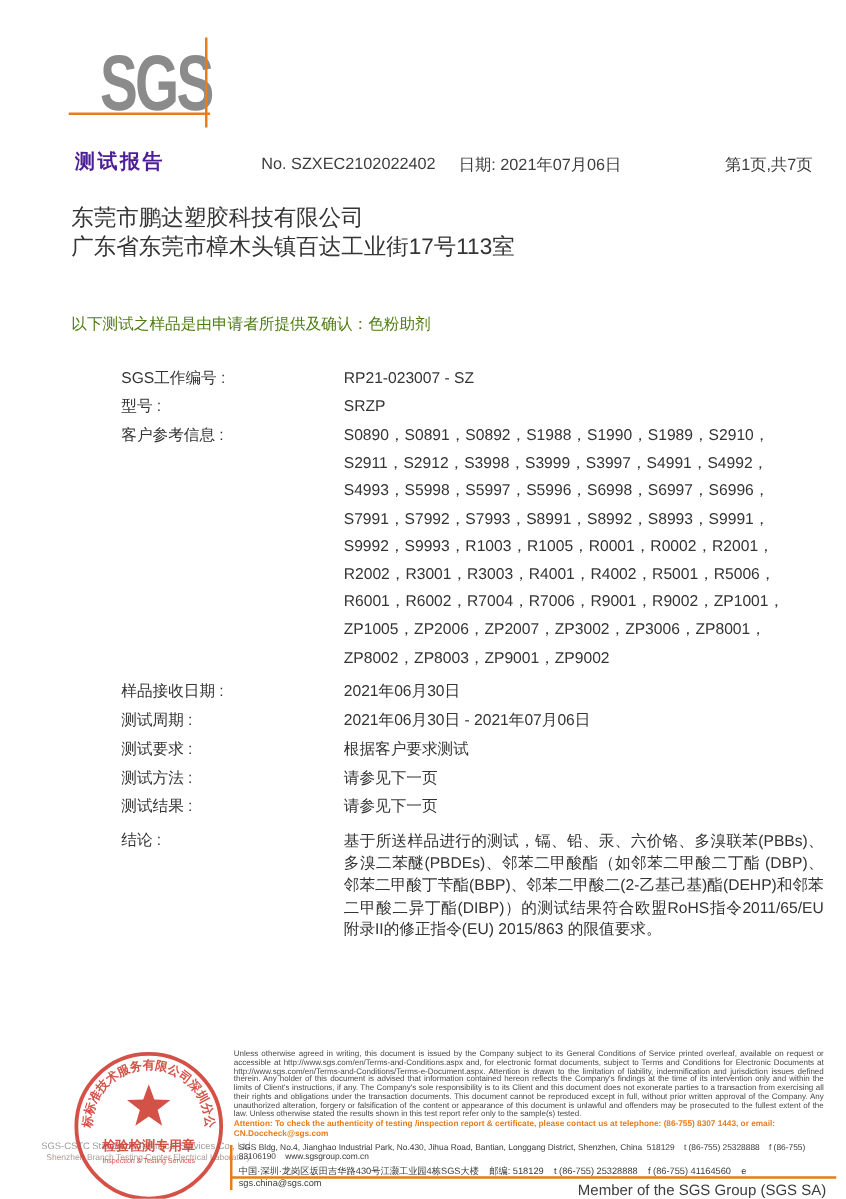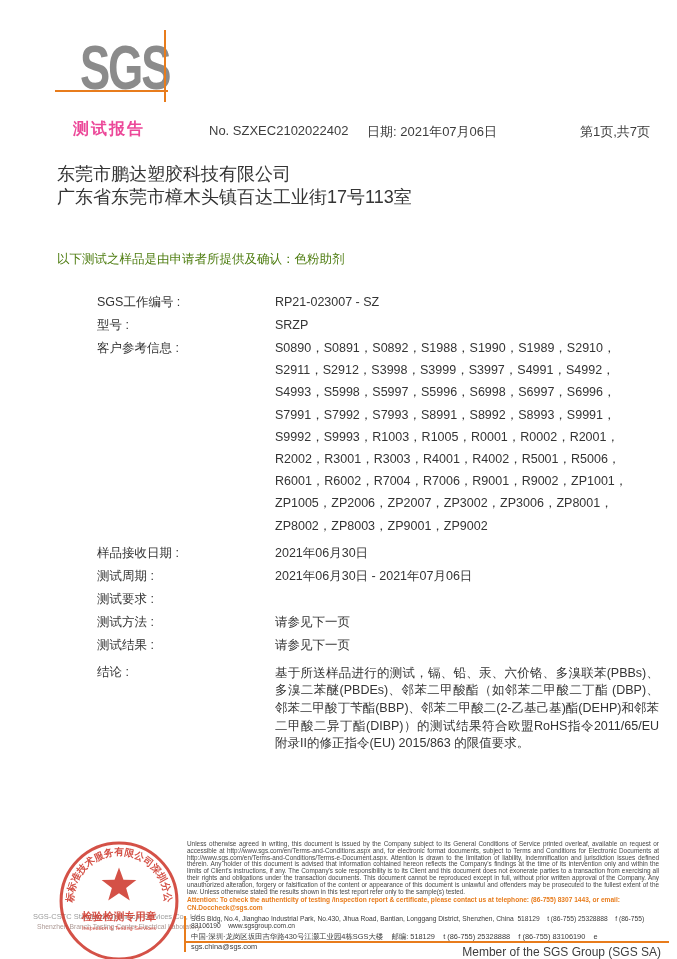--- a/index.html
+++ b/index.html
@@ -16,21 +16,21 @@
     position: absolute; left: 80px; top: 36px;
     font-size: 63px; font-weight: bold; line-height: 1;
     color: #8b8b8b; letter-spacing: -3px;
     transform: scaleX(0.72); transform-origin: left top;
   }
   .h-line-top { position: absolute; left: 55px; top: 90px; width: 113px; height: 2px; background: #e87c1c; }
   .v-line-top { position: absolute; left: 164px; top: 30px; width: 2px; height: 72px; background: #e87c1c; }
 
   
   .report-header { position: absolute; left: 57px; top: 121px; right: 18px; height: 22px; font-size: 13px; }
-  .report-title { position: absolute; left: 16px; top: -2px; font-size: 16px; font-weight: bold; letter-spacing: 2px; color: #ec4899; text-align: right; }
+  .report-title { position: absolute; left: 3px; top: -2px; font-size: 16px; font-weight: bold; letter-spacing: 2px; color: #4c1d95; text-align: right; }
   .report-no { position: absolute; left: 152px; top: 2px; }
   .report-date { position: absolute; left: 310px; top: 2px; }
   .report-pages { position: absolute; left: 483px; top: 2px; margin-left: 40px; }
 
   
   .applicant { position: absolute; left: 57px; top: 163px; font-size: 18px; line-height: 23px; color: #343434; }
 
   
   .main { position: absolute; left: 57px; top: 251px; right: 18px; }
   .intro-line { font-size: 12.5px; margin-bottom: 27px; color: #4d7c0f; }
@@ -110,20 +110,21 @@
           <div class="field-value">2021年06月30日</div>
         </div>
 
         <div class="field-row">
           <div class="field-label">测试周期 :</div>
           <div class="field-value">2021年06月30日 - 2021年07月06日</div>
         </div>
 
         <div class="field-row">
           <div class="field-label">测试要求 :</div>
+          <div class="field-value">根据客户要求测试</div>
         </div>
 
         <div class="field-row">
           <div class="field-label">测试方法 :</div>
           <div class="field-value">请参见下一页</div>
         </div>
 
         <div class="field-row">
           <div class="field-label">测试结果 :</div>
           <div class="field-value">请参见下一页</div>
@@ -147,20 +148,20 @@
     </text>
     <polygon fill="#cf3a2e" points="62,29 66.4,41 79.1,41.4 69,49.3 72.6,61.6 62,54.4 51.4,61.6 55,49.3 44.9,41.4 57.6,41"></polygon>
     <text x="62" y="81" text-anchor="middle" font-size="10.5" font-weight="bold" fill="#cf3a2e">检验检测专用章</text>
     <text x="62" y="91" text-anchor="middle" font-size="5.6" fill="#cf3a2e">Inspection &amp; Testing Services</text>
   </svg>
 
   <div class="footer-right">
     <div class="disclaimer">Unless otherwise agreed in writing, this document is issued by the Company subject to its General Conditions of Service printed overleaf, available on request or accessible at http://www.sgs.com/en/Terms-and-Conditions.aspx and, for electronic format documents, subject to Terms and Conditions for Electronic Documents at http://www.sgs.com/en/Terms-and-Conditions/Terms-e-Document.aspx. Attention is drawn to the limitation of liability, indemnification and jurisdiction issues defined therein. Any holder of this document is advised that information contained hereon reflects the Company's findings at the time of its intervention only and within the limits of Client's instructions, if any. The Company's sole responsibility is to its Client and this document does not exonerate parties to a transaction from exercising all their rights and obligations under the transaction documents. This document cannot be reproduced except in full, without prior written approval of the Company. Any unauthorized alteration, forgery or falsification of the content or appearance of this document is unlawful and offenders may be prosecuted to the fullest extent of the law. Unless otherwise stated the results shown in this test report refer only to the sample(s) tested.</div>
     <div class="attention">Attention: To check the authenticity of testing /inspection report &amp; certificate, please contact us at telephone: (86-755) 8307 1443, or email: CN.Doccheck@sgs.com</div>
     <div class="addr-line-1">SGS Bldg, No.4, Jianghao Industrial Park, No.430, Jihua Road, Bantian, Longgang District, Shenzhen, China  518129    t (86-755) 25328888    f (86-755) 83106190    www.sgsgroup.com.cn</div>
-    <div class="addr-line-2">中国·深圳·龙岗区坂田吉华路430号江灏工业园4栋SGS大楼    邮编: 518129    t (86-755) 25328888    f (86-755) 83106190    e  sgs.china@sgs.com</div>
+    <div class="addr-line-2">中国·深圳·龙岗区坂田吉华路430号江灏工业园4栋SGS大楼    邮编: 518129    t (86-755) 25328888    f (86-755) 41164560    e  sgs.china@sgs.com</div>
   </div>
 
   <div class="v-line-bottom"></div>
   <div class="h-line-bottom"></div>
   <div class="member-line">Member of the SGS Group (SGS SA)</div>
 
 </div>
 
 </body></html>

